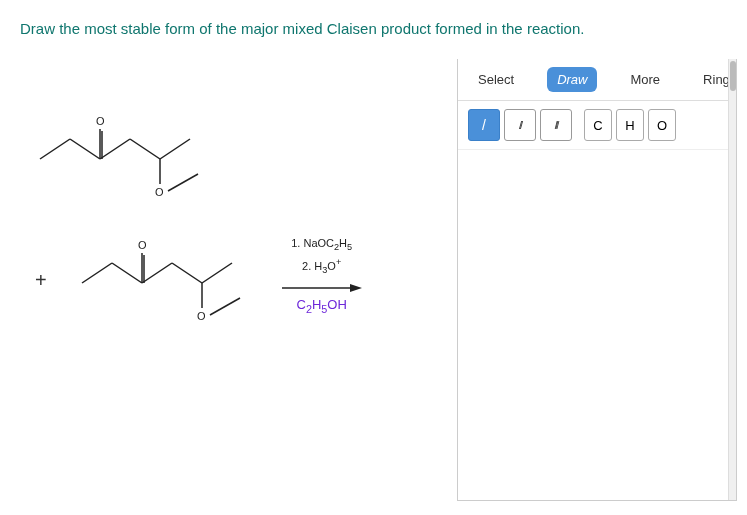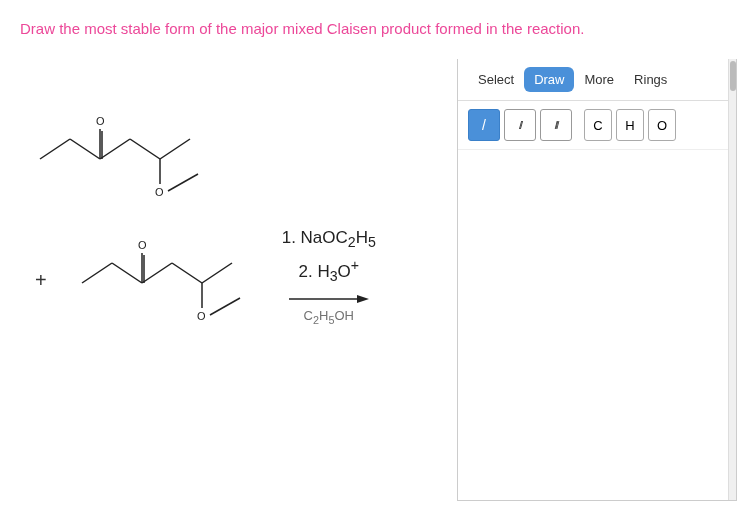--- a/index.html
+++ b/index.html
@@ -8,21 +8,21 @@
       background: #fff;
       width: 747px;
       height: 515px;
       overflow: hidden;
       position: relative;
     }
 
     .question-text {
       padding: 18px 28px 10px 20px;
       font-size: 15px;
-      color: #ec4899;
+      color: #0f766e;
       line-height: 1.4;
     }
 
     .main-area {
       display: flex;
       flex-direction: row;
       align-items: flex-start;
       padding: 0 10px;
       margin-top: 10px;
     }
@@ -50,21 +50,21 @@
 
     .reaction-block {
       display: flex;
       flex-direction: column;
       align-items: center;
       margin: 0 10px;
       padding-top: 20px;
     }
 
     .reaction-conditions {
-      font-size: 17px;
+      font-size: 11px;
       color: #222;
       line-height: 1.6;
       text-align: center;
     }
 
     .reaction-arrow-row {
       display: flex;
       align-items: center;
       margin-top: 2px;
     }
@@ -89,38 +89,39 @@
       margin-top: 0;
       position: relative;
     }
 
     .toolbar {
       display: flex;
       flex-direction: row;
       align-items: center;
       border-bottom: 1px solid #ddd;
       padding: 8px 10px;
-      gap: 0;
+      gap: 23px;
       background: #fff;
     }
 
     .toolbar-btn {
       padding: 5px 10px;
       font-size: 13px;
       cursor: pointer;
       border: none;
       background: transparent;
       color: #333;
       border-radius: 3px;
     }
 
     .toolbar-btn.active {
       background: #4a90d9;
       color: #fff;
       border-radius: 6px;
+      font-style: italic;
     }
 
     .draw-tools-row {
       display: flex;
       flex-direction: row;
       align-items: center;
       padding: 8px 10px;
       gap: 4px;
       border-bottom: 1px solid #eee;
     }
@@ -245,21 +246,21 @@
         <div class="reaction-conditions">
           1. NaOC<sub>2</sub>H<sub>5</sub><br>
           2. H<sub>3</sub>O<sup>+</sup>
         </div>
         <div class="reaction-arrow-row">
           <svg width="80" height="18" viewBox="0 0 80 18">
             <line x1="0" y1="9" x2="68" y2="9" stroke="#222" stroke-width="1.5"></line>
             <polygon points="68,5 80,9 68,13" fill="#222"></polygon>
           </svg>
         </div>
-        <div style="font-size:13px; color:#737373; text-align:center;">
+        <div style="font-size:13px; color:#6d28d9; text-align:center;">
           C<sub>2</sub>H<sub>5</sub>OH
         </div>
       </div>
 
     </div>
   </div>
 
   <div class="drawing-panel">
 
     <div class="toolbar">

